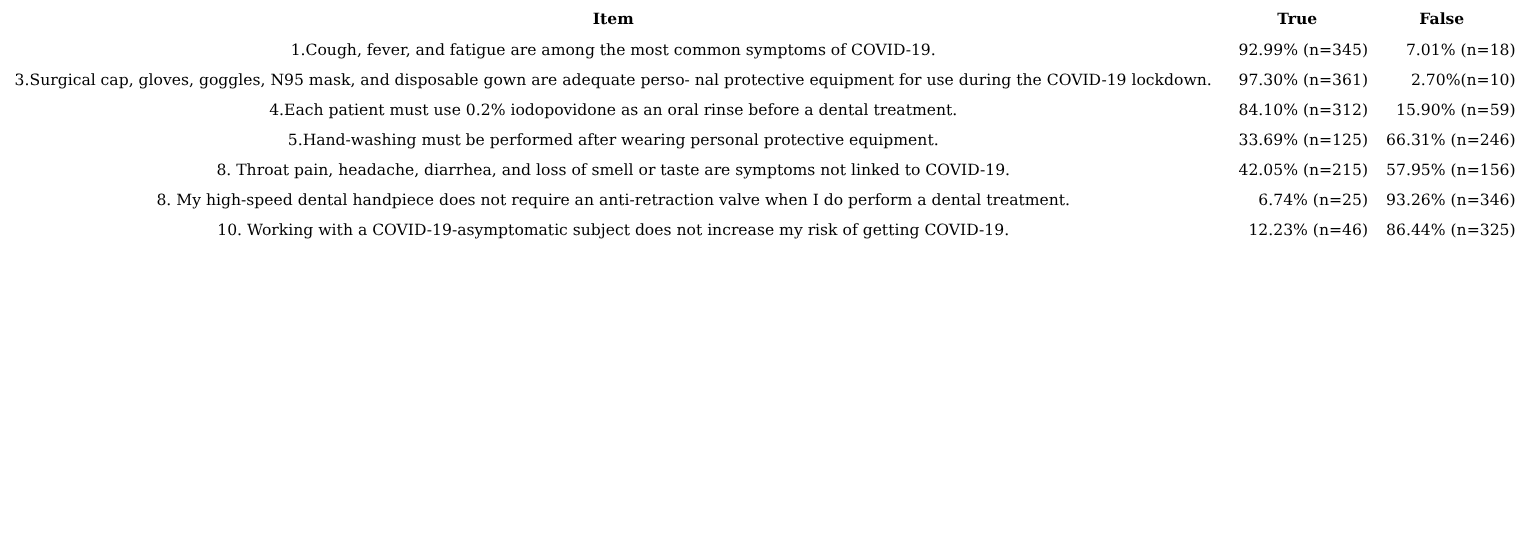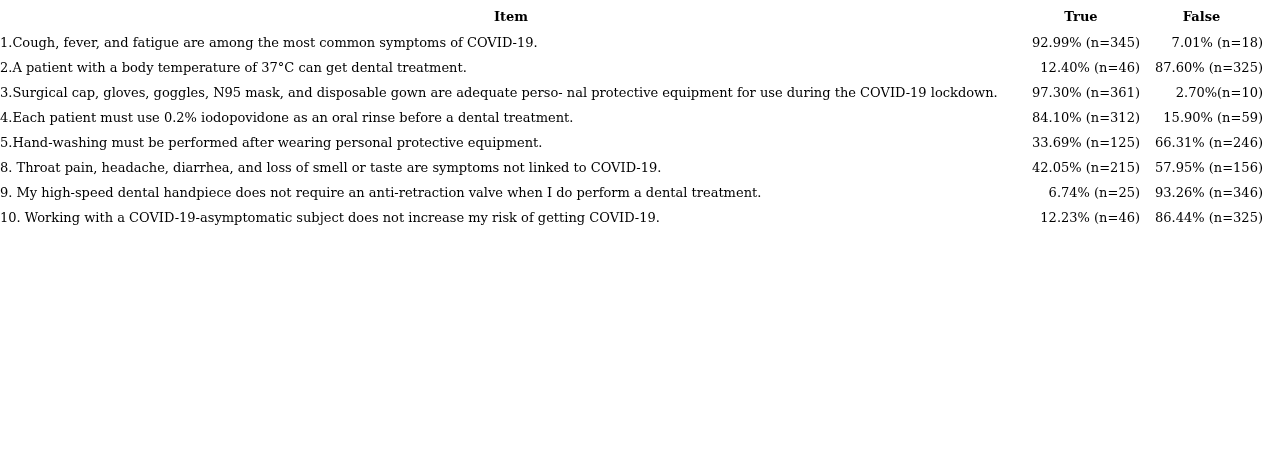--- a/index.html
+++ b/index.html
@@ -33,21 +33,21 @@
     white-space: nowrap;
     font-weight: normal;
   }
   table.knowledge thead th {
     font-weight: bold;
     text-align: center;
     height: 26px;
     line-height: 26px;
   }
   td.item-cell {
-    text-align: left;
+    text-align: center;
     padding-left: 7px;
     overflow: visible;
   }
   td.num-cell {
     text-align: right;
     overflow: visible;
   }
 </style>
 </head>
 <body>
@@ -65,46 +65,41 @@
       <th>False</th>
     </tr>
   </thead>
   <tbody>
     <tr>
       <td class="item-cell">1.Cough, fever, and fatigue are among the most common symptoms of COVID-19.</td>
       <td class="num-cell">92.99% (n=345)</td>
       <td class="num-cell">7.01% (n=18)</td>
     </tr>
     <tr>
-      <td class="item-cell">2.A patient with a body temperature of 37°C can get dental treatment.</td>
-      <td class="num-cell">12.40% (n=46)</td>
-      <td class="num-cell">87.60% (n=325)</td>
-    </tr>
-    <tr>
       <td class="item-cell">3.Surgical cap, gloves, goggles, N95 mask, and disposable gown are adequate perso- nal protective equipment for use during the COVID-19 lockdown.</td>
       <td class="num-cell">97.30% (n=361)</td>
       <td class="num-cell">2.70%(n=10)</td>
     </tr>
     <tr>
       <td class="item-cell">4.Each patient must use 0.2% iodopovidone as an oral rinse before a dental treatment.</td>
       <td class="num-cell">84.10% (n=312)</td>
       <td class="num-cell">15.90% (n=59)</td>
     </tr>
     <tr>
       <td class="item-cell">5.Hand-washing must be performed after wearing personal protective equipment.</td>
       <td class="num-cell">33.69% (n=125)</td>
       <td class="num-cell">66.31% (n=246)</td>
     </tr>
     <tr>
       <td class="item-cell">8. Throat pain, headache, diarrhea, and loss of smell or taste are symptoms not linked to COVID-19.</td>
       <td class="num-cell">42.05% (n=215)</td>
       <td class="num-cell">57.95% (n=156)</td>
     </tr>
     <tr>
-      <td class="item-cell">9. My high-speed dental handpiece does not require an anti-retraction valve when I do perform a dental treatment.</td>
+      <td class="item-cell">8. My high-speed dental handpiece does not require an anti-retraction valve when I do perform a dental treatment.</td>
       <td class="num-cell">6.74% (n=25)</td>
       <td class="num-cell">93.26% (n=346)</td>
     </tr>
     <tr>
       <td class="item-cell">10. Working with a COVID-19-asymptomatic subject does not increase my risk of getting COVID-19.</td>
       <td class="num-cell">12.23% (n=46)</td>
       <td class="num-cell">86.44% (n=325)</td>
     </tr>
   </tbody>
 </table>

